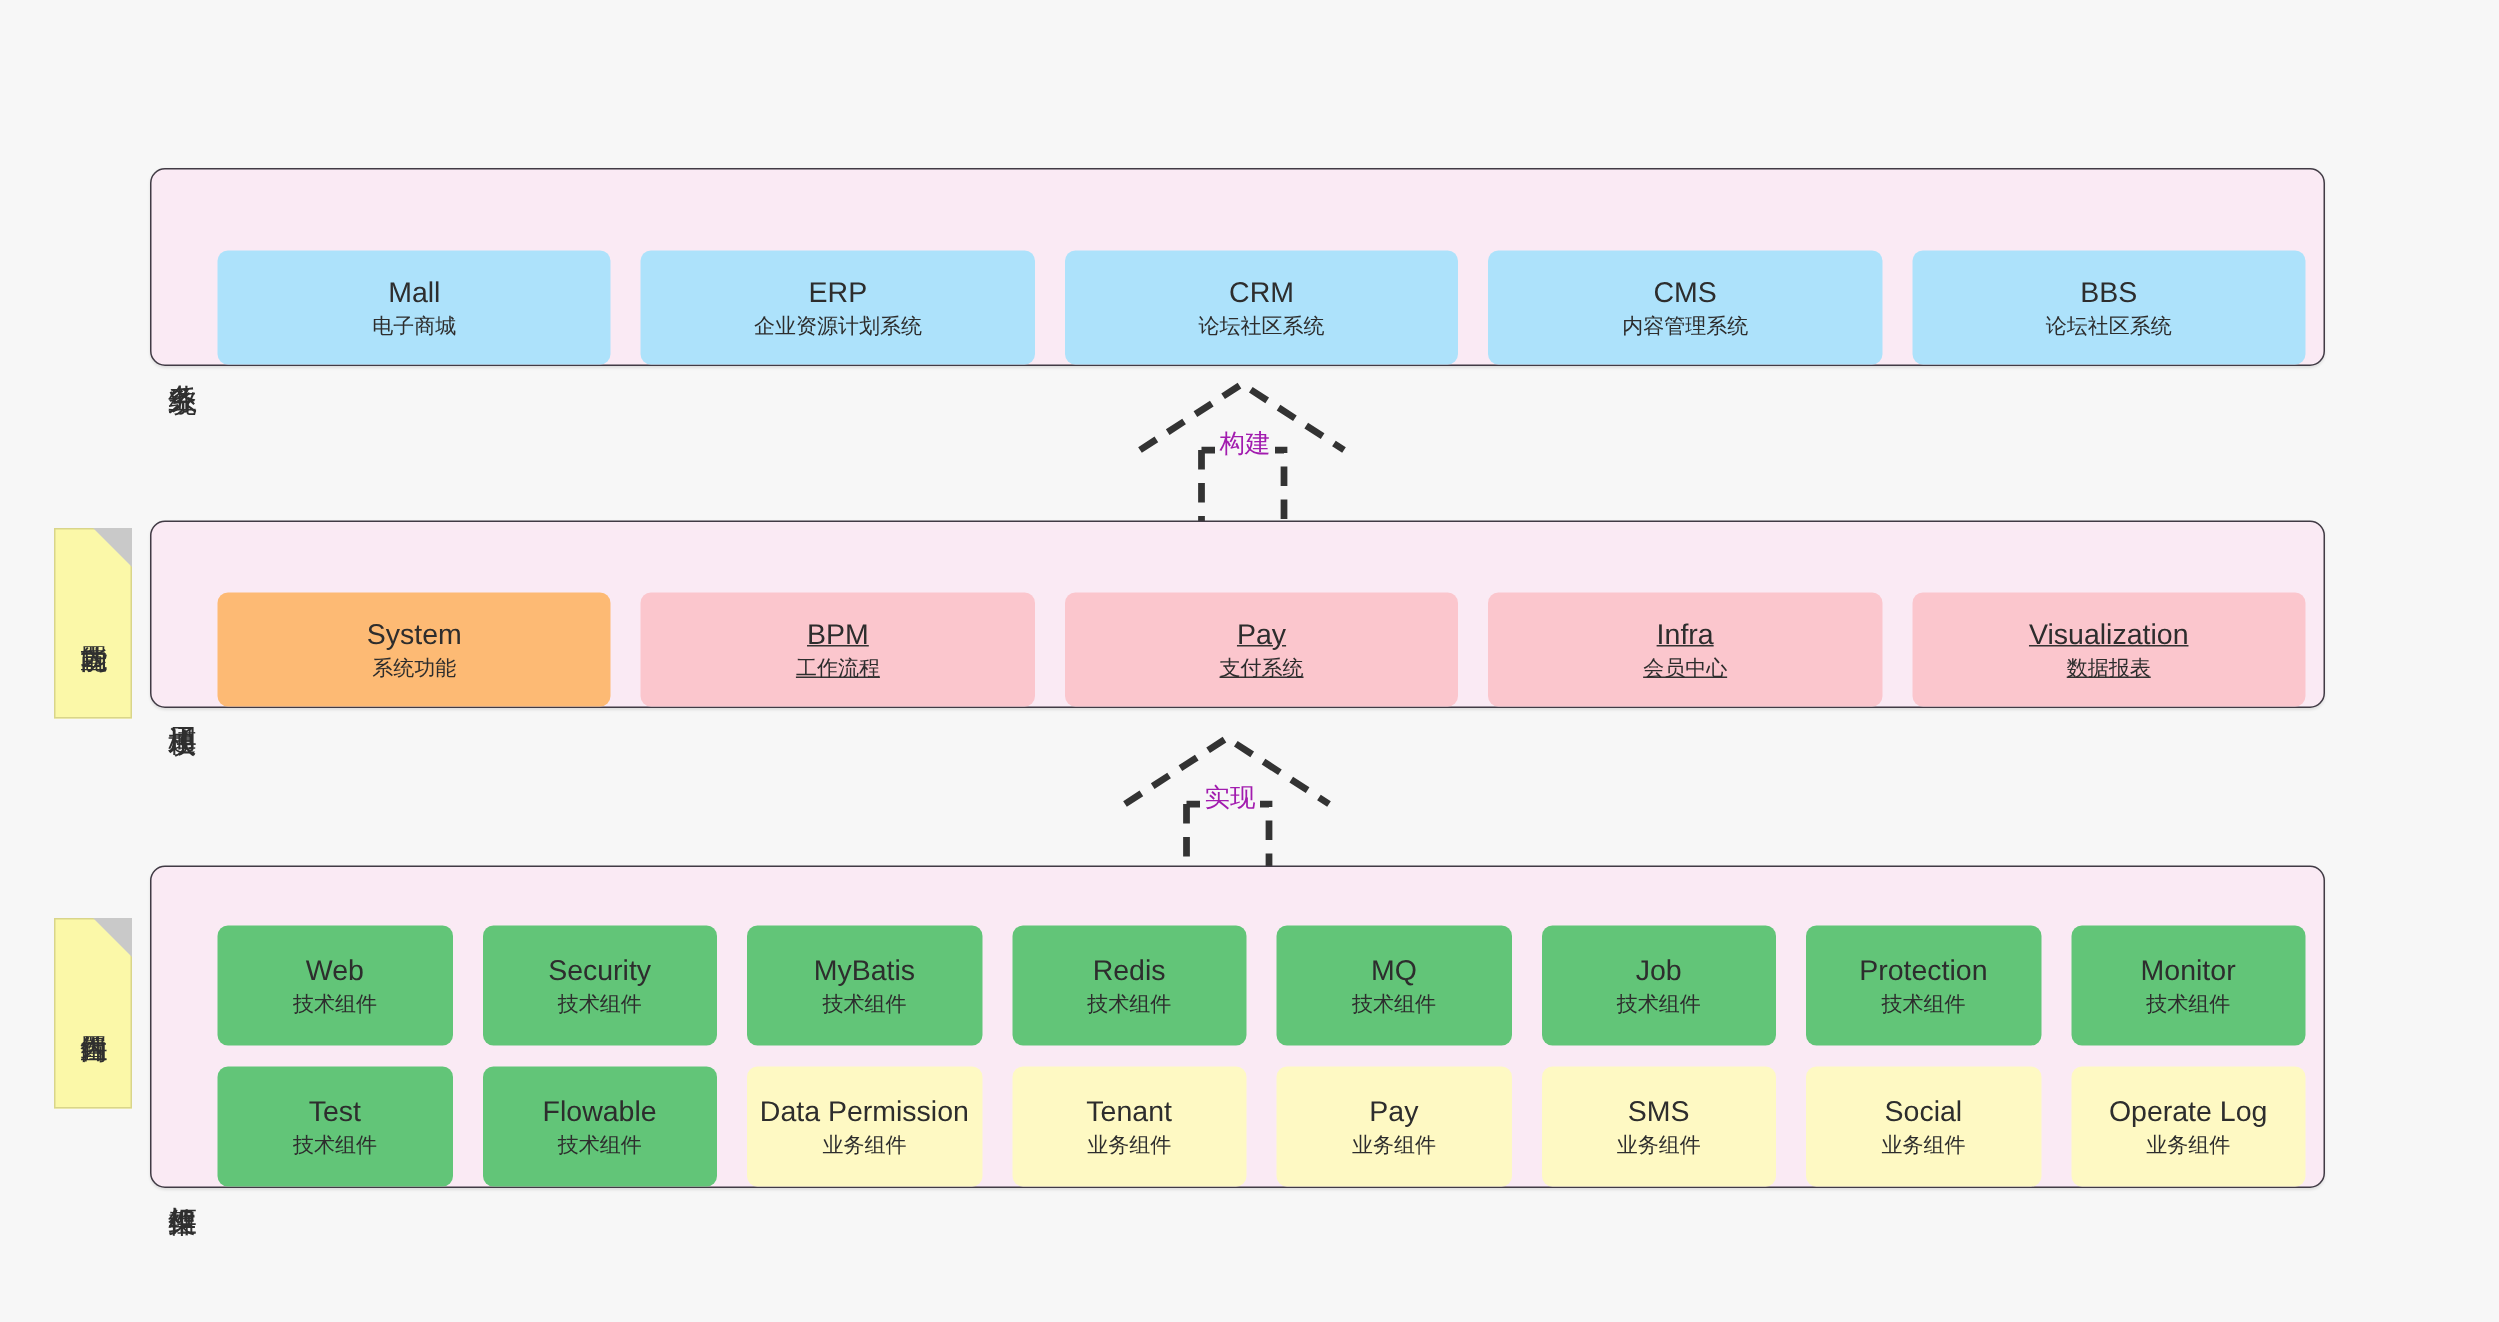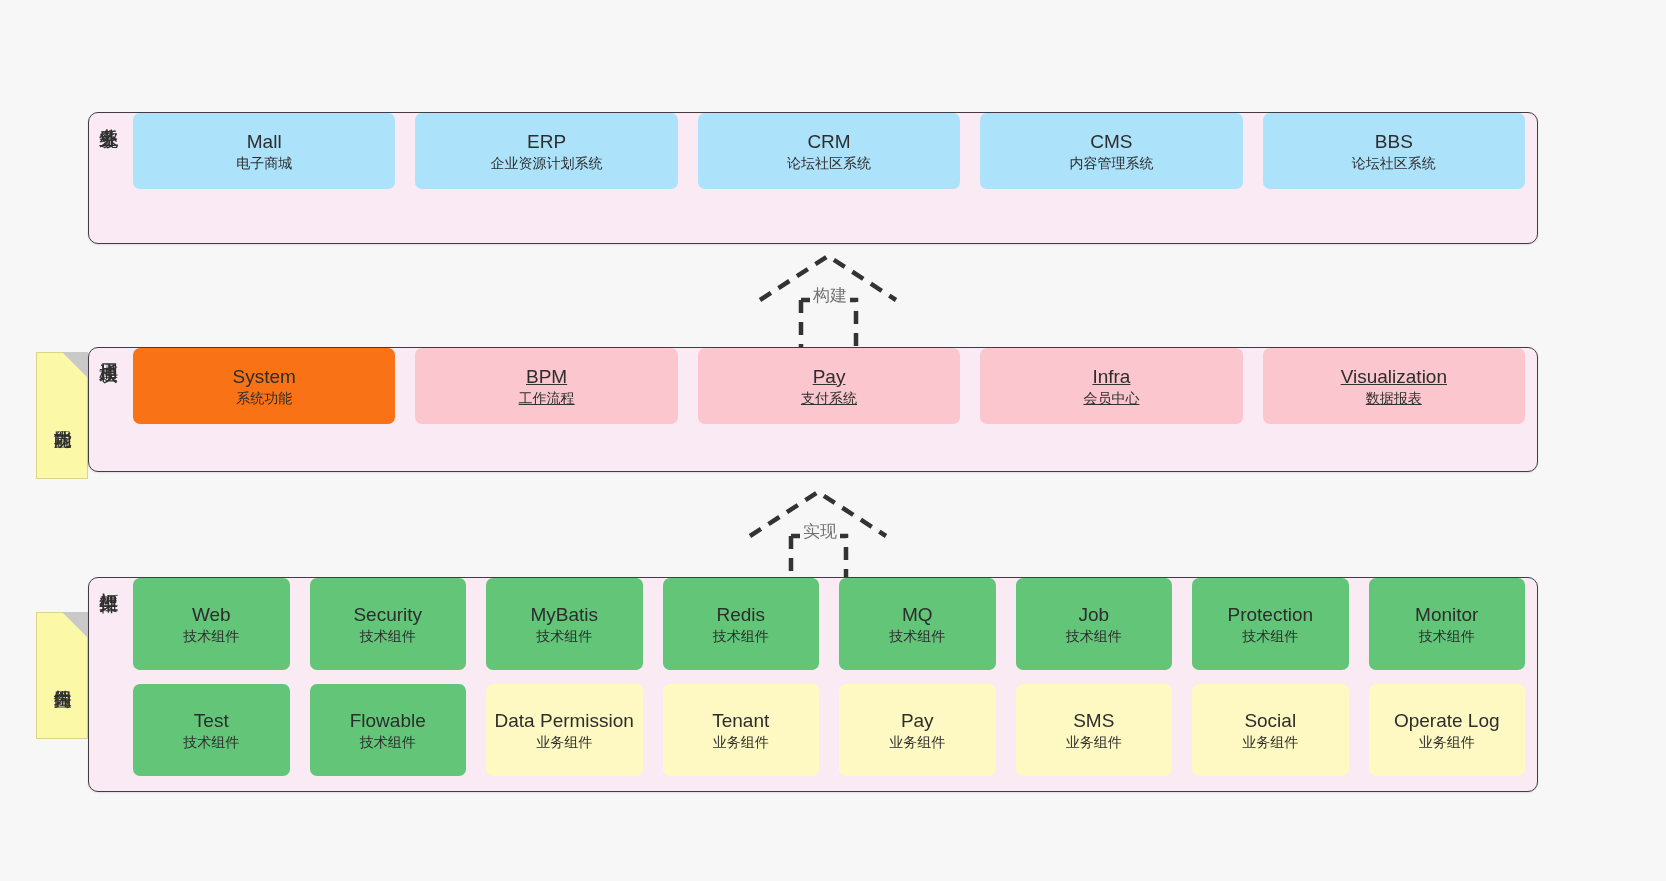--- a/index.html
+++ b/index.html
@@ -23,22 +23,23 @@
   }
 
   
   .layer-panel {
     position: absolute;
     background: #faeaf4;
     border: 1.6px solid #413b45;
     border-radius: 10px;
     box-sizing: border-box;
     display: flex;
-    align-items: flex-start;
+    align-items: flex-end;
     box-shadow: 0 1px 2px rgba(0,0,0,0.10);
+    margin-left: 12px;
   }
 
   .layer-title {
     flex: 0 0 auto;
     width: 40px;
     display: flex;
     align-items: center;
     justify-content: center;
     font-size: 19px;
     line-height: 1.12;
@@ -81,33 +82,33 @@
     font-size: 19px;
     color: #2d2d2d;
   }
   .cell .t-cn {
     font-size: 14px;
     color: #2d2d2d;
   }
 
   
   .c-blue       { background: #ade2fb; }
-  .c-red        { background: #f97316; }
+  .c-red        { background: #fdba74; }
   .c-pink       { background: #fbc6cd; text-decoration: underline; }
   .c-green      { background: #62c578; }
   .c-lightgreen { background: #fef9c3; }
 
   
   #panel-business  { left: 88px;  top: 112px; width: 1450px; height: 132px; }
   #panel-common    { left: 88px;  top: 347px; width: 1450px; height: 125px; }
   #panel-framework { left: 88px;  top: 577px; width: 1450px; height: 215px; }
 
   #panel-business  .cell-row { height: 76px; }
   #panel-common    .cell-row { height: 76px; }
-  #panel-framework .cell-row { height: 92px; }
+  #panel-framework .cell-row { height: 80px; }
 
   
   .note {
     position: absolute;
     background: #fbf8a8;
     border: 1px solid #d9d58a;
     box-sizing: border-box;
     display: flex;
     align-items: center;
     justify-content: center;
@@ -131,21 +132,21 @@
   }
   #note-builtin-function  { left: 36px; top: 352px; width: 52px; height: 127px; }
   #note-builtin-component { left: 36px; top: 612px; width: 52px; height: 127px; }
 
   
   .connector { position: absolute; }
   .connector svg { display: block; overflow: visible; }
   .conn-label {
     position: absolute;
     font-size: 17px;
-    color: #737373;
+    color: #a21caf;
     background: #f7f7f7;
     padding: 0 3px;
     white-space: nowrap;
     user-select: none;
     text-align: center;
   }
   #connector-build  { left: 746px; top: 248px; width: 180px; height: 100px; }
   #connector-build  .conn-label { left: 64px; top: 36px; }
   #connector-impl   { left: 736px; top: 484px; width: 180px; height: 100px; }
   #connector-impl   .conn-label { left: 64px; top: 36px; }

